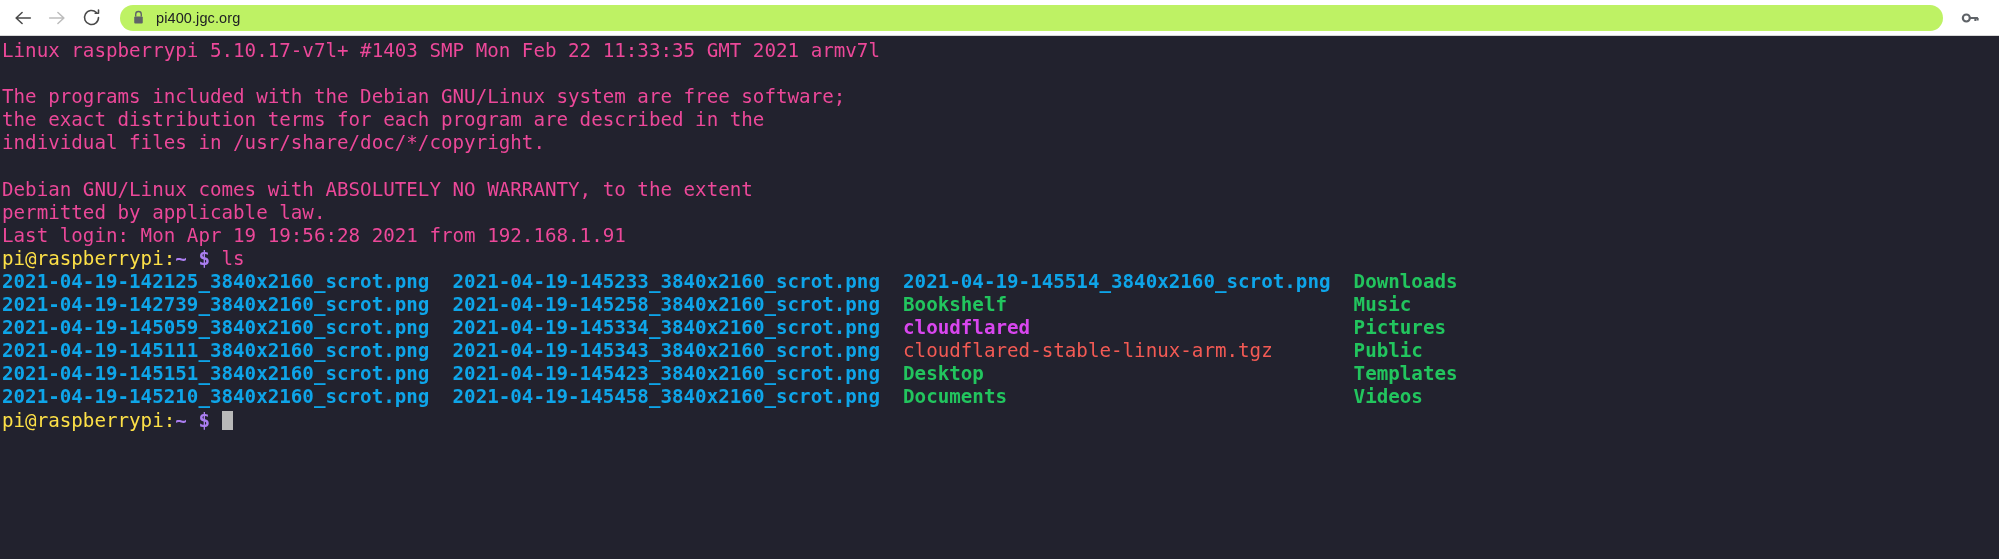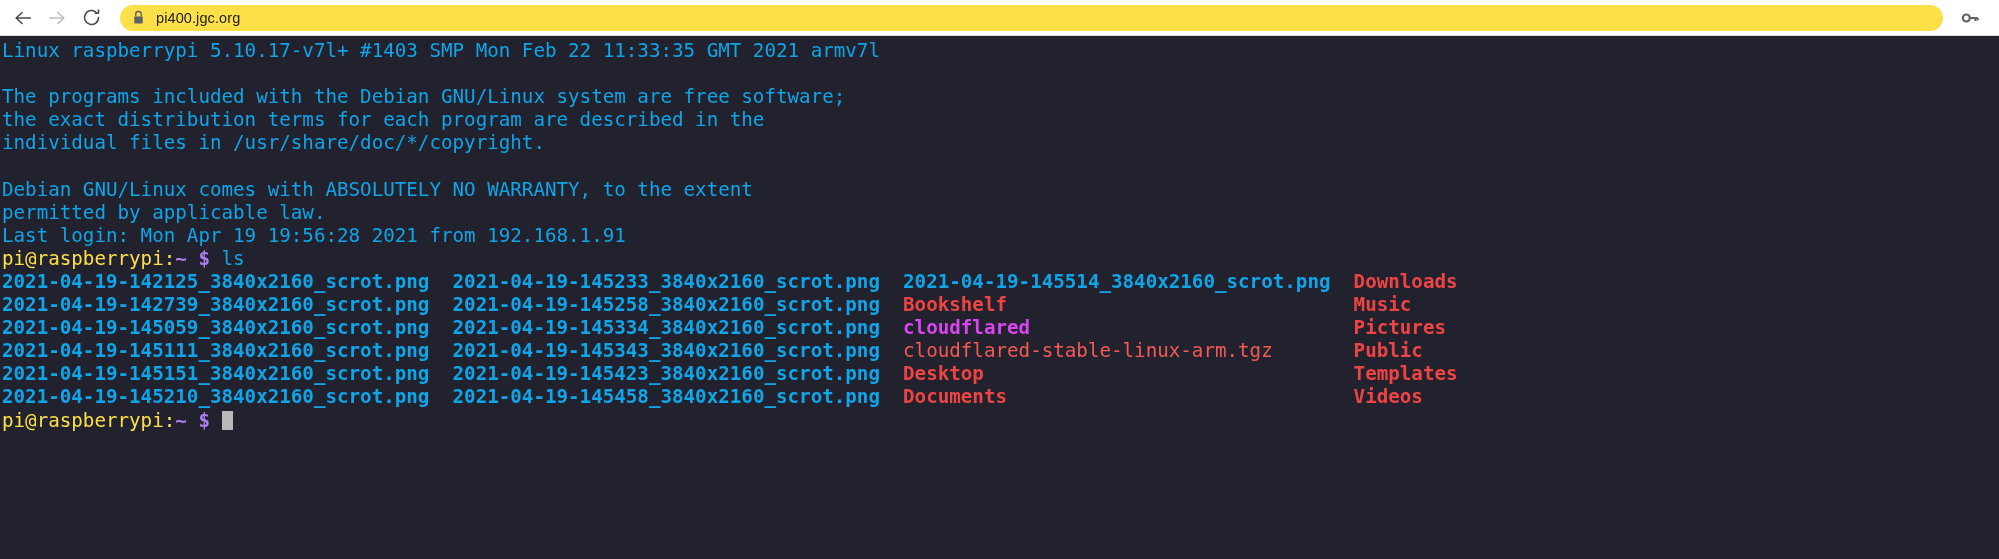--- a/index.html
+++ b/index.html
@@ -34,21 +34,21 @@
     justify-content: center;
     flex: 0 0 auto;
   }
   .nav-btn svg { display:block; }
   #nav-back { margin-left: 6px; }
   #omnibox {
     flex: 1 1 auto;
     height: 26px;
     margin-left: 12px;
     margin-right: 12px;
-    background: #fde047;
+    background: #bef264;
     border-radius: 13px;
     display: flex;
     align-items: center;
     padding: 0 12px;
     box-sizing: border-box;
   }
   #lock-icon {
     width: 14px;
     height: 16px;
     margin-right: 10px;
@@ -90,25 +90,25 @@
   #terminal-lines {
     font-family: "DejaVu Sans Mono", "Liberation Mono", monospace;
     font-size: 19.2px;
     line-height: 23.1px;
     color: #d6d6dd;
     white-space: pre;
     letter-spacing: 0px;
   }
   .tline { white-space: pre; height: 23.1px; }
 
-  .c-white   { color: #0ea5e9; }
+  .c-white   { color: #ec4899; }
   .c-green   { color: #fde047; font-weight: normal; }
   .c-purple  { color: #ab7ef0; font-weight: bold; }
   .c-pink    { color: #0ea5e9; font-weight: bold; }
-  .c-dir     { color: #ef4444; font-weight: bold; }
+  .c-dir     { color: #22c55e; font-weight: bold; }
   .c-exec    { color: #d946ef; font-weight: bold; }
   .c-arch    { color: #f35a54; font-weight: normal; }
 
   #cursor-block {
     display: inline-block;
     width: 11.55px;
     height: 19px;
     background: #b9b9b9;
     vertical-align: -3px;
   }

